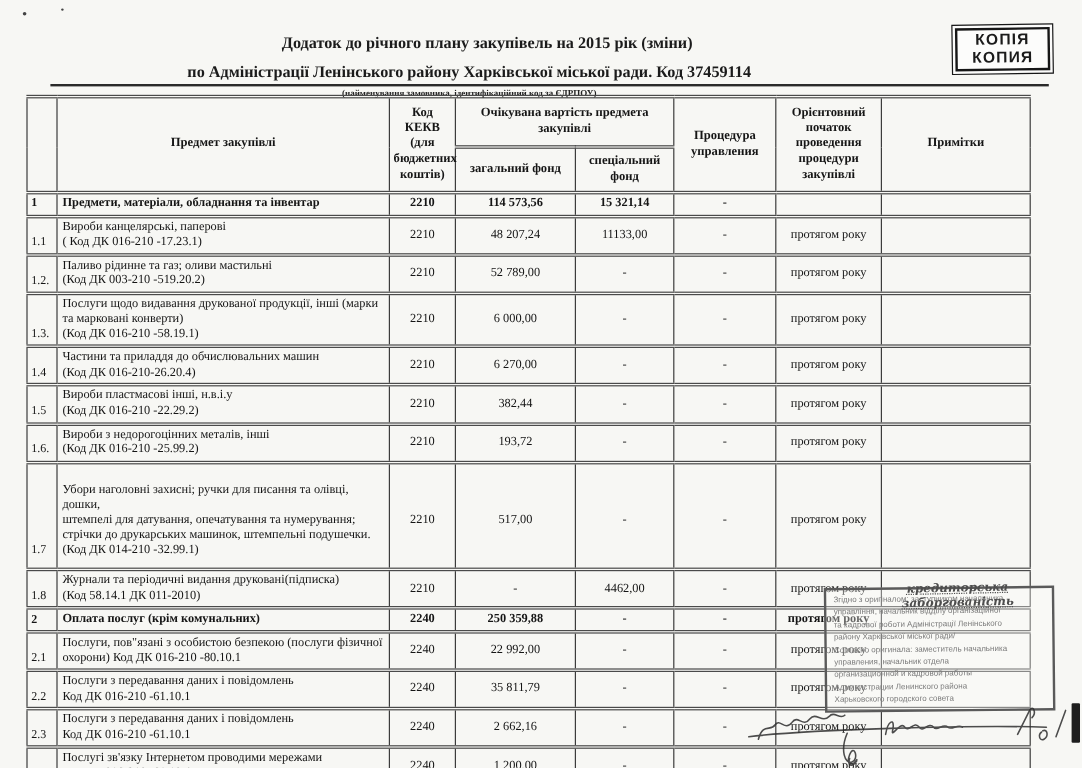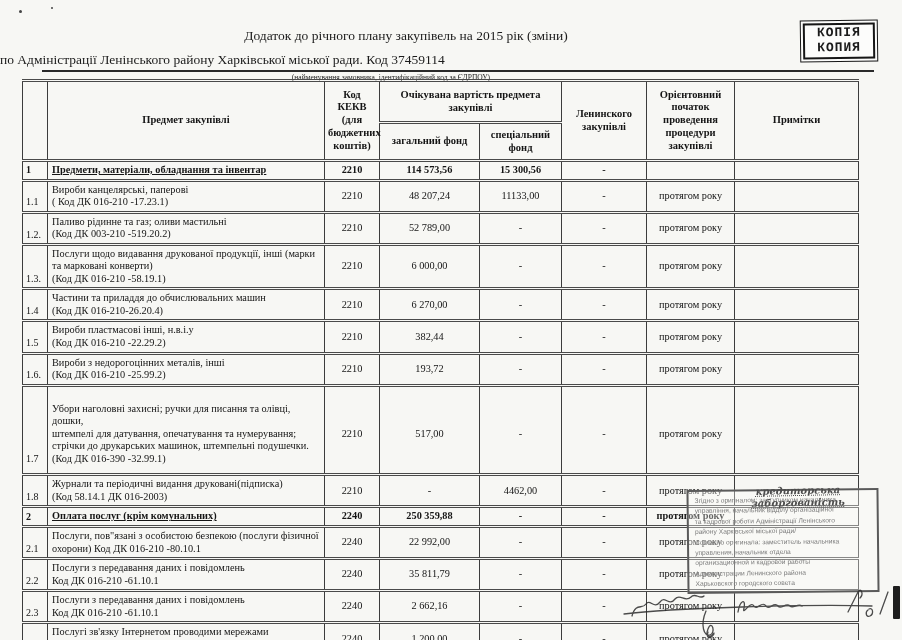--- a/index.html
+++ b/index.html
@@ -10,44 +10,44 @@
     font-family:"Liberation Serif", serif;
     color:#1b1b1b;
     position:relative;
     overflow:hidden;
   }
   .speck { position:absolute; background:#444; border-radius:50%; }
 
   
   .title1 {
     position:absolute; top:28px; left:0; right:90px;
-    text-align:center; font-weight:normal; font-size:13.5px;
+    text-align:center; font-weight:bold; font-size:13.5px;
   }
   .title2 {
     position:absolute; top:52px; left:0; right:120px;
-    font-weight:normal; font-size:13.5px;
+    text-align:center; font-weight:bold; font-size:13.5px;
   }
   .title-rule {
     position:absolute; top:70px; left:42px; right:28px;
     border-bottom:2.5px solid #2a2a2a; height:0;
   }
   .caption {
     position:absolute; top:73px; left:0; right:120px;
-    text-align:center; font-weight:normal; font-size:7.5px; color:#222;
+    text-align:center; font-weight:bold; font-size:7.5px; color:#222;
   }
 
   
   .copy-stamp {
     position:absolute; top:20px; right:24px;
     border:1.5px solid #161616; padding:2px;
     transform:rotate(-0.8deg); background:rgba(255,255,255,0.6);
   }
   .copy-stamp .inner {
     border:2.5px solid #161616; padding:1px 12px;
-    font-family:Liberation Mono, monospace;
+    font-family:Liberation Sans, sans-serif;
     font-weight:bold; font-size:13px; line-height:1.15;
     text-align:center; letter-spacing:1px; white-space:pre-line;
   }
 
   
   table.plan {
     position:absolute; top:79px; left:22px;
     width:836px; table-layout:fixed;
     border-collapse:collapse;
   }
@@ -60,21 +60,21 @@
     font-weight:bold; font-size:10.5px; text-align:center;
     vertical-align:middle; padding:2px 3px;
   }
   .plan thead tr:first-child th { height:42px;margin-left:32px; }
   .plan thead tr:last-child th { height:38px; }
   .pre { white-space:pre-line; }
   td.num { text-align:left; vertical-align:bottom; padding:1px 2px 2px 3px; font-size:10px; }
   td.subject { text-align:left; vertical-align:middle; padding:2px 4px; white-space:pre-line; }
   td.center { text-align:center; vertical-align:middle; padding:2px 2px; }
   tr.cat td { font-weight:bold; }
-  tr.cat td.subject { white-space:normal; padding-top:1px; padding-bottom:1px;text-decoration:underline; }
+  tr.cat td.subject { white-space:normal; padding-top:1px; padding-bottom:1px; }
   tr.cat td.num { font-weight:bold; }
   tbody tr:nth-child(8) td { padding-top:16px; padding-bottom:8px; }
   tbody tr:nth-child(1) td, tbody tr:nth-child(10) td { height:18px; }
 
   
   .verify-stamp {
     position:absolute; left:687px; top:489px; width:192px; height:104px;
     border:2px solid #5a5a5a;
     transform:rotate(-0.6deg);
     background:rgba(252,252,250,0.35);
@@ -127,40 +127,40 @@
     </colgroup>
     <thead>
       <tr>
         <th rowspan="2"></th>
         <th rowspan="2">Предмет закупівлі</th>
         <th rowspan="2" class="pre">Код КЕКВ
 (для
 бюджетних
 коштів)</th>
         <th colspan="2">Очікувана вартість предмета закупівлі</th>
-        <th rowspan="2">Ленинского закупівлі</th>
+        <th rowspan="2">Процедура управления</th>
         <th rowspan="2" class="pre">Орієнтовний
 початок
 проведення
 процедури
 закупівлі</th>
         <th rowspan="2">Примітки</th>
       </tr>
       <tr>
         <th>загальний фонд</th>
         <th>спеціальний фонд</th>
       </tr>
     </thead>
     <tbody>
         <tr class="cat">
           <td class="num">1</td>
           <td class="subject">Предмети, матеріали, обладнання та інвентар</td>
           <td class="center">2210</td>
           <td class="center">114 573,56</td>
-          <td class="center">15 300,56</td>
+          <td class="center">15 321,14</td>
           <td class="center">-</td>
           <td class="center"></td>
           <td class="center"></td>
         </tr>
         <tr>
           <td class="num">1.1</td>
           <td class="subject">Вироби канцелярські, паперові
 ( Код ДК 016-210 -17.23.1)</td>
           <td class="center">2210</td>
           <td class="center">48 207,24</td>
@@ -222,32 +222,32 @@
           <td class="center">-</td>
           <td class="center">-</td>
           <td class="center">протягом року</td>
           <td class="center"></td>
         </tr>
         <tr>
           <td class="num">1.7</td>
           <td class="subject">Убори наголовні захисні; ручки для писання та олівці, дошки,
 штемпелі для датування, опечатування та нумерування;
 стрічки до друкарських машинок, штемпельні подушечки.
-(Код ДК 016-390 -32.99.1)</td>
+(Код ДК 014-210 -32.99.1)</td>
           <td class="center">2210</td>
           <td class="center">517,00</td>
           <td class="center">-</td>
           <td class="center">-</td>
           <td class="center">протягом року</td>
           <td class="center"></td>
         </tr>
         <tr>
           <td class="num">1.8</td>
           <td class="subject">Журнали та періодичні видання друковані(підписка)
-(Код 58.14.1 ДК 016-2003)</td>
+(Код 58.14.1 ДК 011-2010)</td>
           <td class="center">2210</td>
           <td class="center">-</td>
           <td class="center">4462,00</td>
           <td class="center">-</td>
           <td class="center">протягом року</td>
           <td class="center"></td>
         </tr>
         <tr class="cat">
           <td class="num">2</td>
           <td class="subject">Оплата послуг (крім комунальних)</td>

